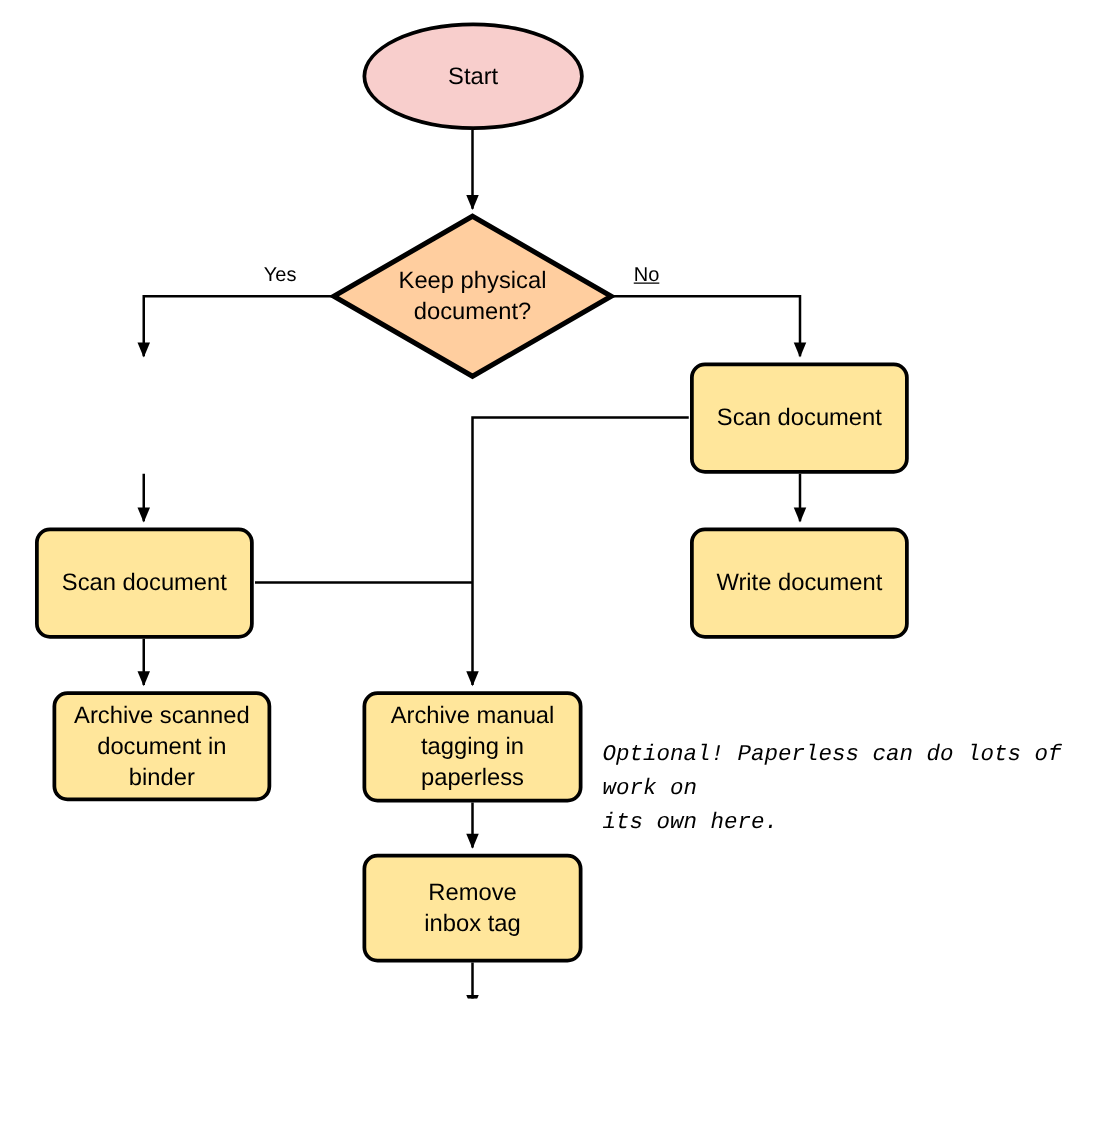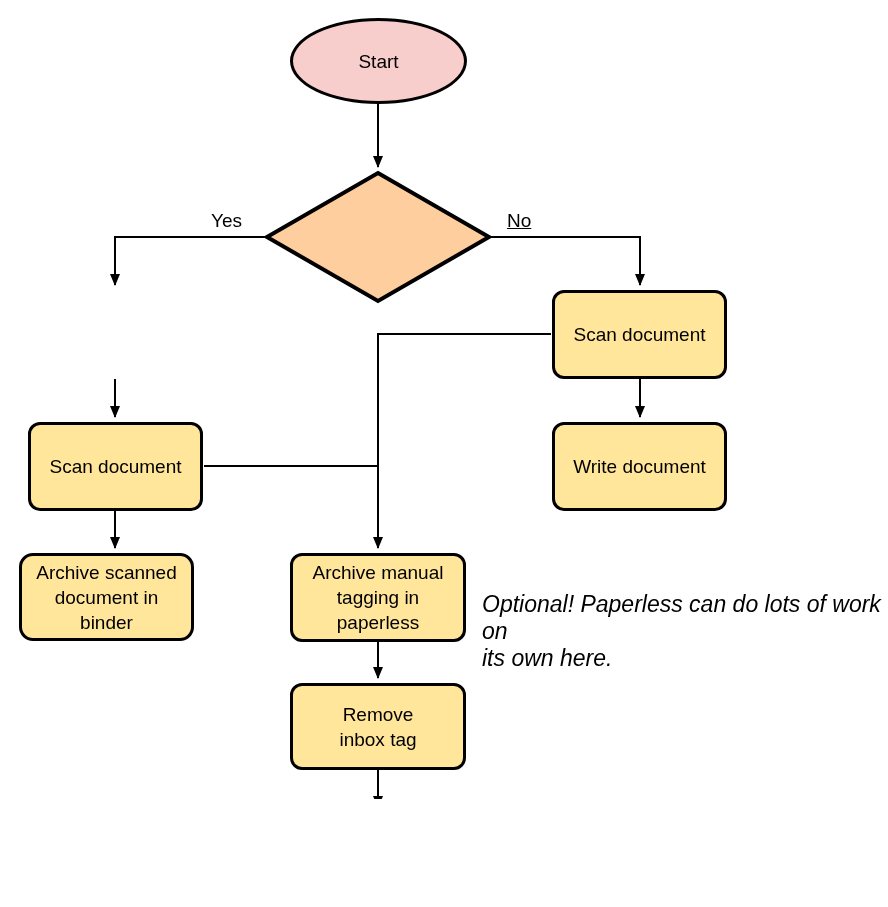--- a/index.html
+++ b/index.html
@@ -48,33 +48,34 @@
     background: var(--terminator_fill, #f8cecc);
     border: 3px solid var(--stroke, #000);
     border-radius: 50%;
   }
   .decision-label {
     position: absolute;
     background: transparent;
   }
   .edge-label {
     position: absolute;
-    font-size: 19px;
+    font-size: 16px;
     line-height: 20px;
     background: transparent;
   }
   .annotation {
     position: absolute;
     left: 482px;
     top: 591px;
     width: 400px;
-    font-size: 23px;
+    font-size: 18px;
     line-height: 27px;
     font-style: italic;
     white-space: pre-line;
+    font-family: Liberation Mono, monospace;
   }
   .footer-line {
     position: absolute;
     left: 0;
     top: 901px;
     width: 888px;
     height: 2px;
     background: var(--footer_line, #f0f0f0);
   }
 </style>
@@ -108,26 +109,28 @@
 
     <path class="edge" d="M378,642 V678" marker-end="url(#arrow)"></path>
 
     <path class="edge" d="M378,770 V807" marker-end="url(#arrow)"></path>
 
     <polygon class="decision-shape" points="378,173 489,237 378,301 267,237"></polygon>
   </svg>
 
   <div class="node terminator" style="left:290px; top:18px; width:177px; height:86px;">Start</div>
 
+  <div class="node decision-label" style="left:278px; top:203px; width:200px; height:68px;">Keep physical
+document?</div>
 
   <div class="edge-label" style="left:211px; top:211px;">Yes</div>
   <div class="edge-label" style="left:507px; top:211px;text-decoration:underline;">No</div>
 
   <div class="node process" style="left:28px; top:422px; width:175px; height:89px;">Scan document</div>
-  <div class="node process" style="left:19px; top:553px; width:175px; height:88px;border-radius:14px;">Archive scanned
+  <div class="node process" style="left:42px; top:553px; width:175px; height:88px;">Archive scanned
 document in
 binder</div>
 
   <div class="node process" style="left:552px; top:290px; width:175px; height:89px;">Scan document</div>
   <div class="node process" style="left:552px; top:422px; width:175px; height:89px;">Write document</div>
 
   <div class="node process" style="left:290px; top:553px; width:176px; height:89px;">Archive manual
 tagging in
 paperless</div>
   <div class="node process" style="left:290px; top:683px; width:176px; height:87px;">Remove

